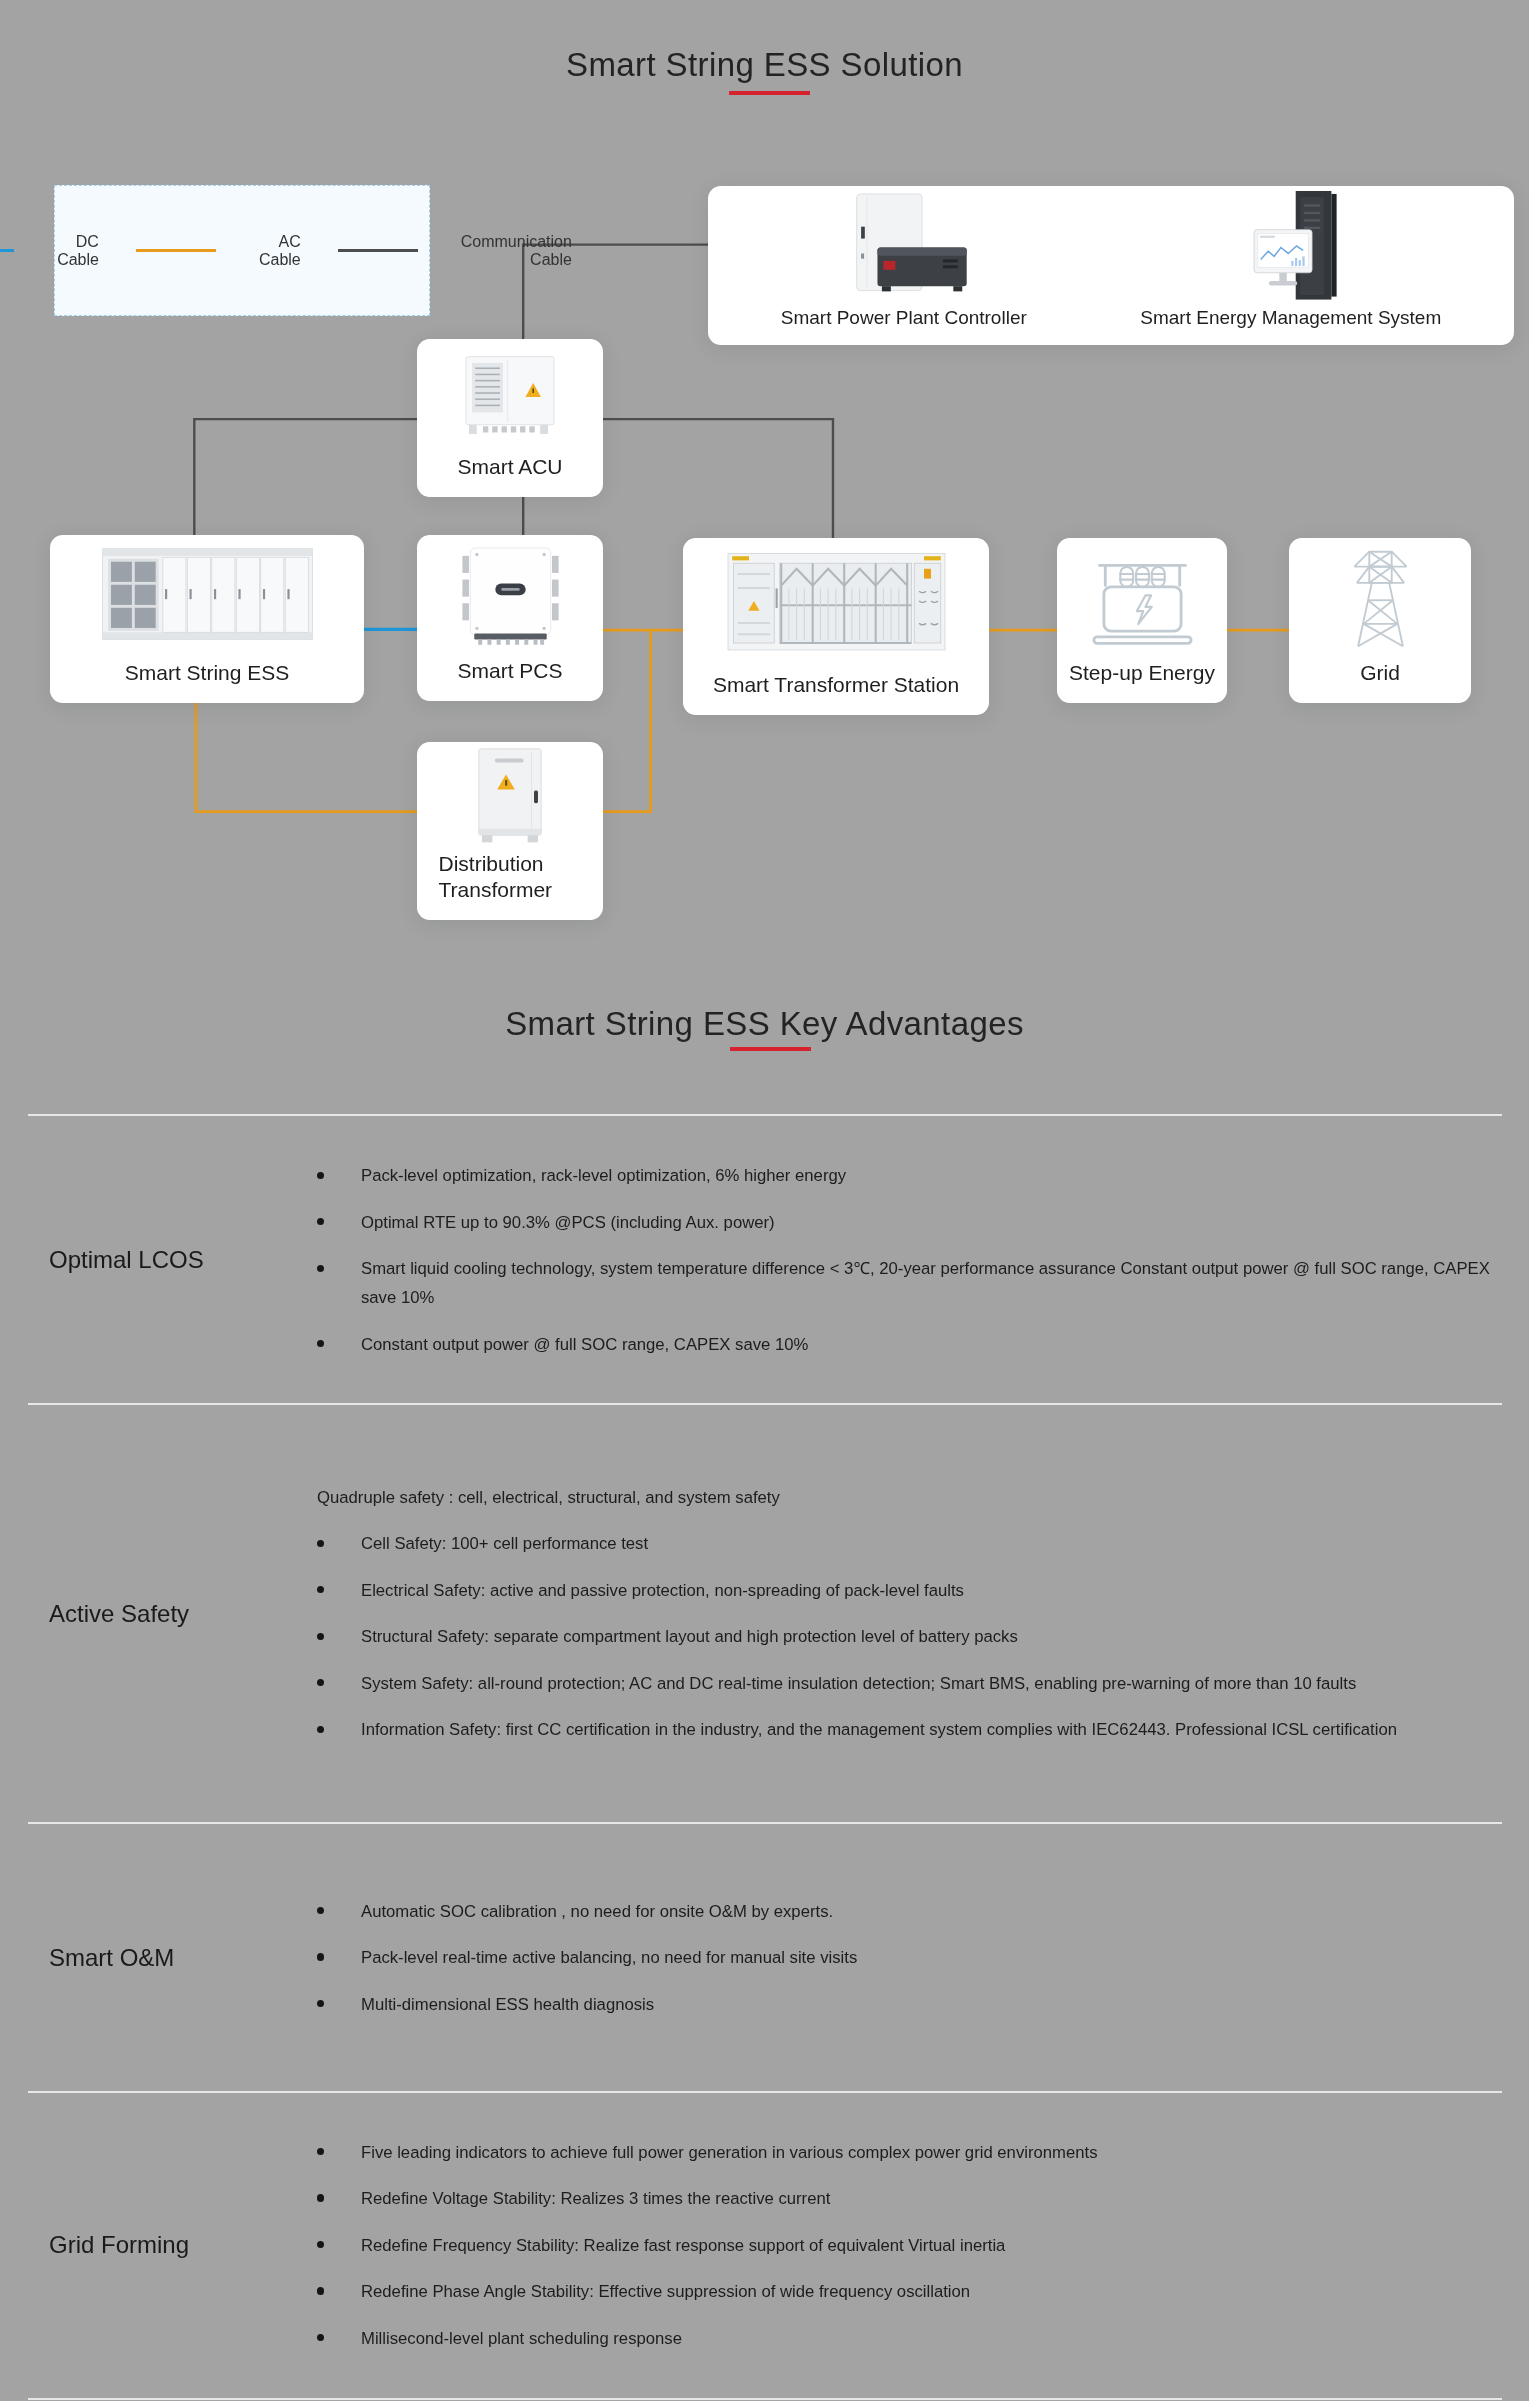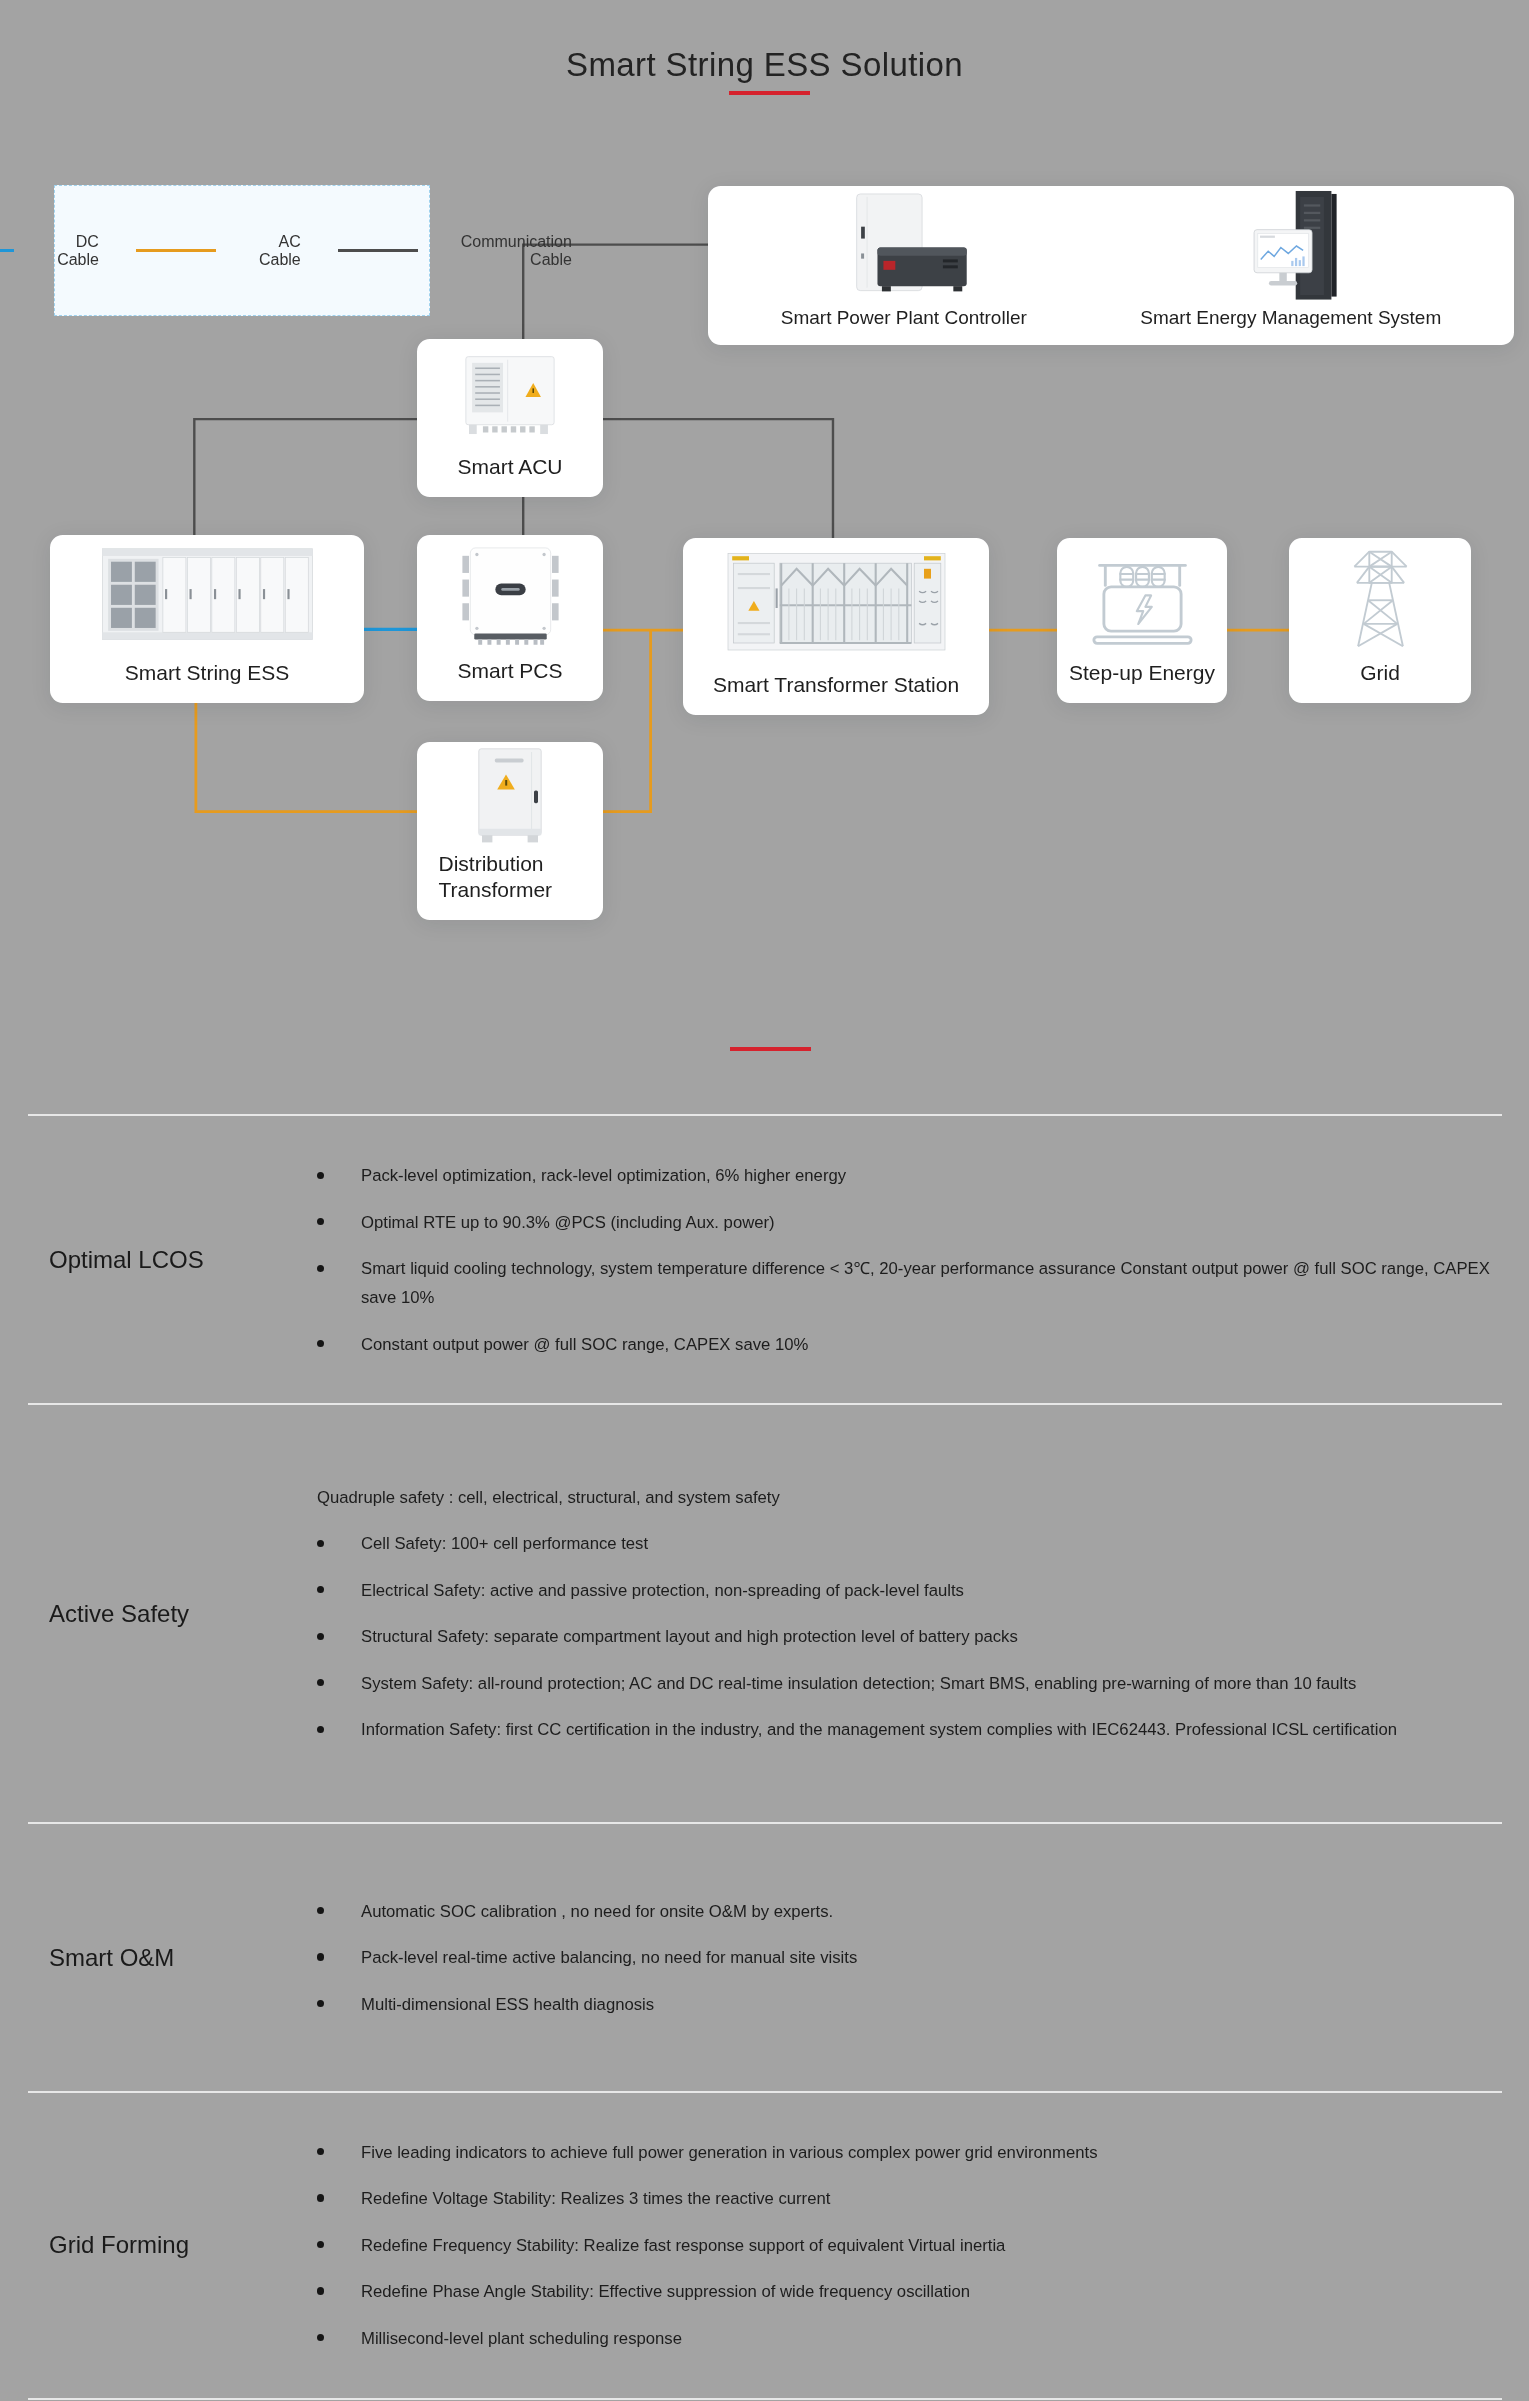--- a/index.html
+++ b/index.html
@@ -374,20 +374,21 @@
         </g>
         <rect x="95" y="58" width="5" height="16" rx="2" fill="#3d4146"></rect>
         <rect x="26" y="106" width="78" height="8" fill="#e2e5e8"></rect>
         <rect x="30" y="114" width="13" height="9" fill="#d3d6d9"></rect>
         <rect x="87" y="114" width="13" height="9" fill="#d3d6d9"></rect>
       </svg>
     </div>
     <div class="card-label dt-label">Distribution Transformer</div>
   </div>
 
+  <div class="sec-title t2">Smart String ESS Key Advantages</div>
   <div class="red-underline u2"></div>
 
   <div class="rule" style="top:1114px;"></div>
   <div class="rule" style="top:1403px;"></div>
   <div class="rule" style="top:1822px;"></div>
   <div class="rule" style="top:2091px;"></div>
   <div class="rule" style="top:2398px;"></div>
 
   <div class="adv-row" style="top:1116px;height:288px;">
     <div class="adv-label">Optimal LCOS</div>

